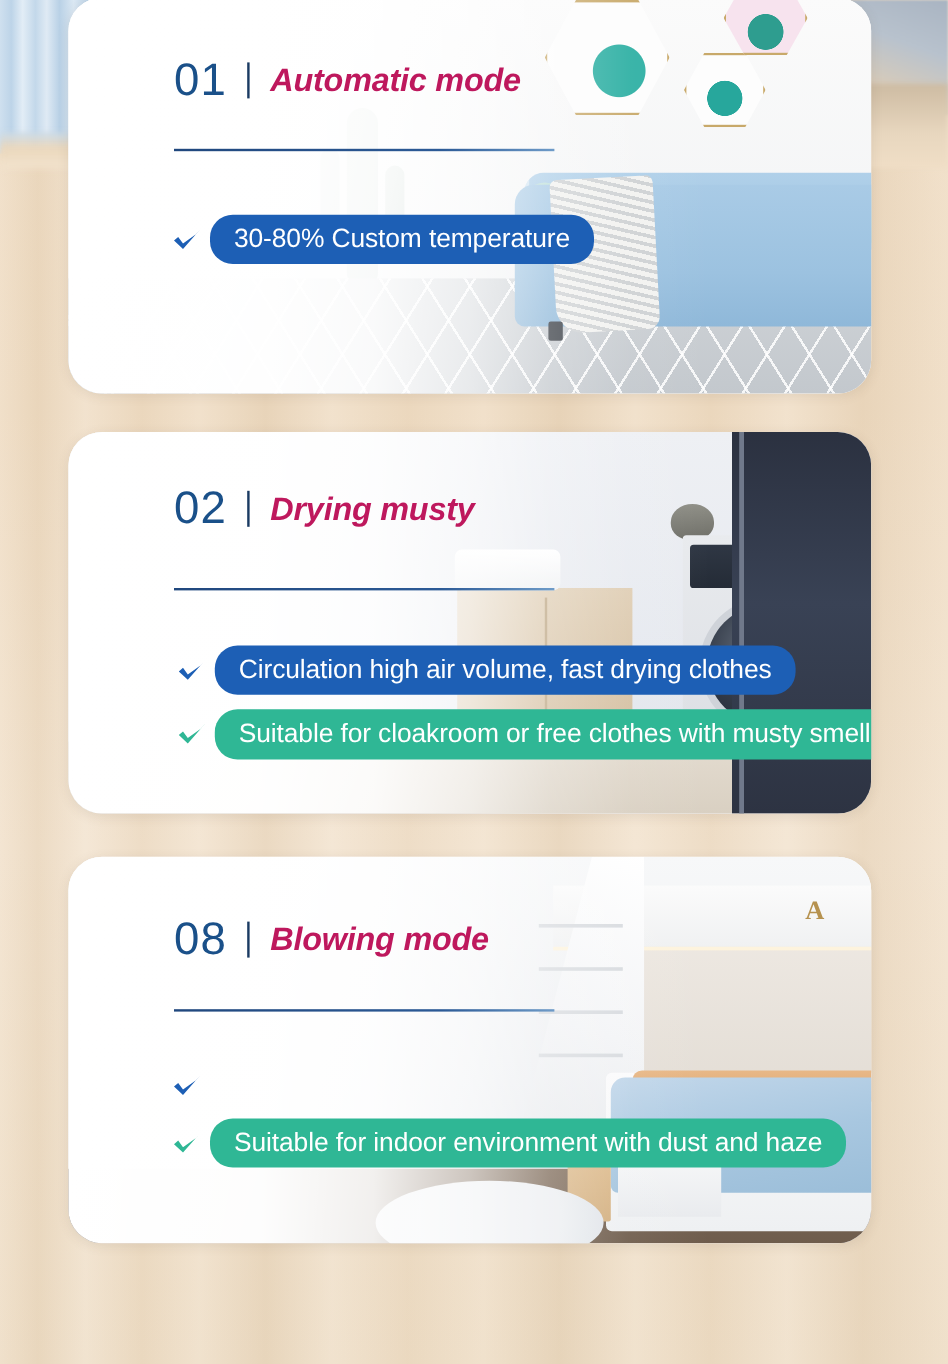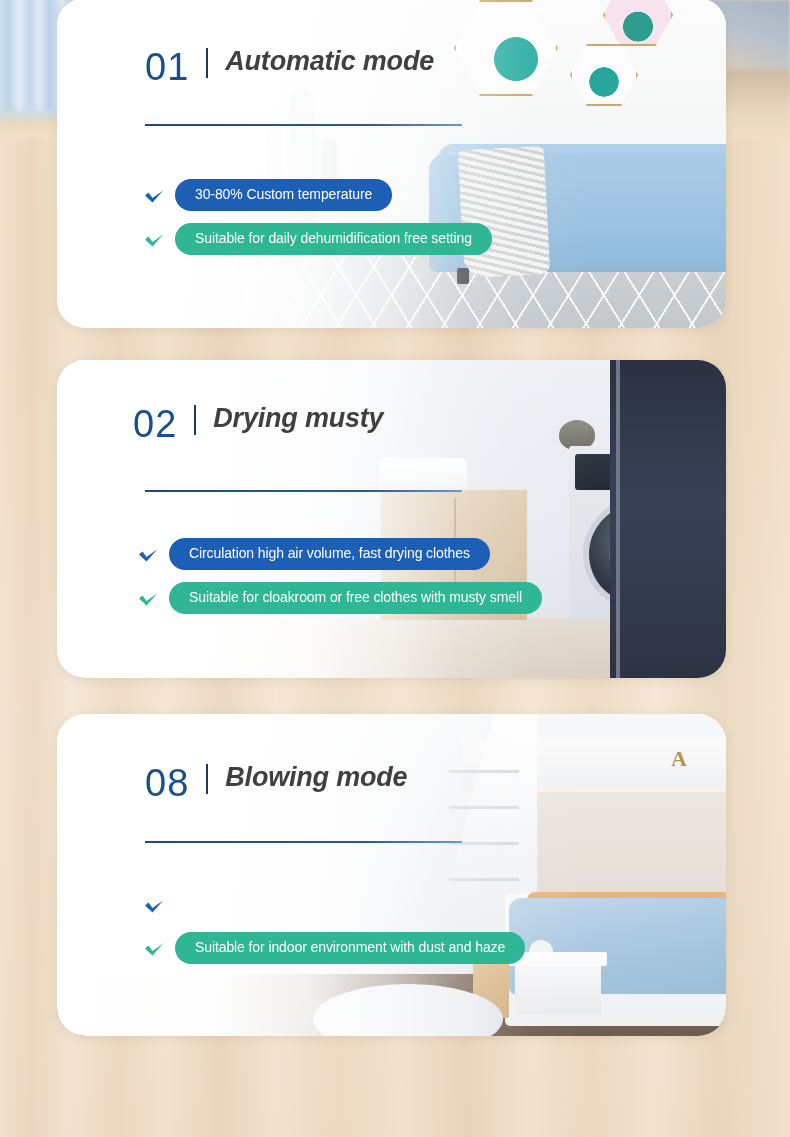--- a/index.html
+++ b/index.html
@@ -264,61 +264,61 @@
   }
   .s3-rug {
     position:absolute; left:256px; bottom:-18px; width:190px; height:70px;
     border-radius:50%;
     background:radial-gradient(circle at 50% 45%, #eceef1 0 58%, #dfe3e8 100%);
   }
 
   
   .content { position:absolute; inset:0; }
 
-  .head { position:absolute; display:flex; align-items:flex-start; gap:17px; }
+  .head { position:absolute; display:flex; align-items:center; gap:17px; }
   .c1 .head { left:88px; top:50px; }
-  .c2 .head { left:76px; top:45px; }
+  .c2 .head { left:88px; top:45px; }
   .c3 .head { left:88px; top:50px; }
 
   .num {
     font-size:38px; font-weight:400; letter-spacing:1px;
     color:#1a5089; line-height:1;
   }
   .bar { width:2px; height:30px; background:#1a3a62; }
   .mode-title {
     font-size:27px; font-weight:700; font-style:italic;
-    color:#404040; letter-spacing:-.2px; line-height:1;
+    color:#be185d; letter-spacing:-.2px; line-height:1;
   }
 
   .divider {
     position:absolute; height:2px;
     background:linear-gradient(90deg,#20477d 0%, #2c5a96 70%, #6e9bc8 100%);
   }
   .c1 .divider { left:88px; top:126px; width:317px; }
   .c2 .divider { left:88px; top:130px; width:317px; }
   .c3 .divider { left:88px; top:127px; width:317px; }
 
   .pills { position:absolute; display:flex; flex-direction:column; gap:12px; }
   .c1 .pills { left:84px; top:181px; }
-  .c2 .pills { left:78px; top:538px;text-align:right; }
+  .c2 .pills { left:88px; top:538px;text-align:right; }
   .c3 .pills { left:84px; top:891px; }
   .c2 .pills, .c3 .pills { position:absolute; }
   .c2 .pills { top:178px; }
   .c3 .pills { top:176px; }
 
   .pill-row { display:flex; align-items:center; }
 
   .check { width:30px; height:30px; flex:0 0 30px; margin-right:4px; }
   .check svg { display:block; width:30px; height:30px; }
 
   .pill {
     border-radius:19px;
     padding:7px 20px 8px 20px;
     color:#fff;
-    font-size:14px;
+    font-size:22px;
     font-weight:400;
     letter-spacing:-.1px;
     white-space:nowrap;
     line-height:1.2;
   }
   .pill.blue  { background:#1d5fb5; }
   .pill.green { background:#2fb795; }
 </style>
 </head>
 <body>
@@ -357,28 +357,20 @@
       </div>
       <div class="divider"></div>
       <div class="pills">
         <div class="pill-row">
           <span class="check">
             <svg viewBox="0 0 30 30">
                 <path d="M4 15.5 L11.5 22.5 L26.5 5.5 L22 10.5 L11.5 18 L7.5 12.5 Z" fill="#1d5fb5"></path>
               </svg>
           </span>
           <span class="pill blue">30-80% Custom temperature</span>
-        </div>
-        <div class="pill-row">
-          <span class="check">
-            <svg viewBox="0 0 30 30">
-                <path d="M4 15.5 L11.5 22.5 L26.5 5.5 L22 10.5 L11.5 18 L7.5 12.5 Z" fill="#2fb795"></path>
-              </svg>
-          </span>
-          <span class="pill green">Suitable for daily dehumidification free setting</span>
         </div>
       </div>
     </div>
   </div>
 
   <div class="card card-2 c2">
     <div class="scene">
       <div class="s2-wall"></div>
       <div class="s2-floor"></div>
       <div class="s2-vanity"></div>

